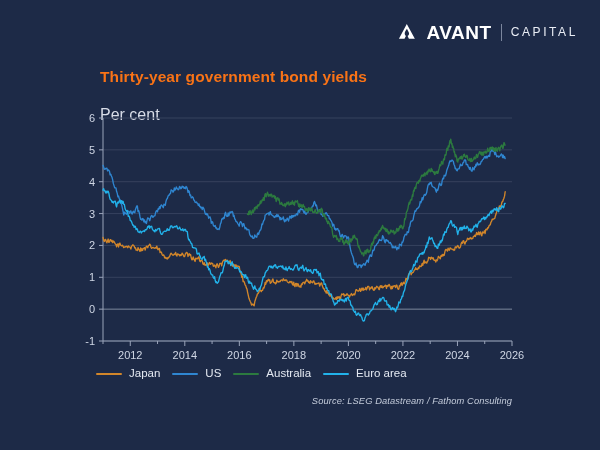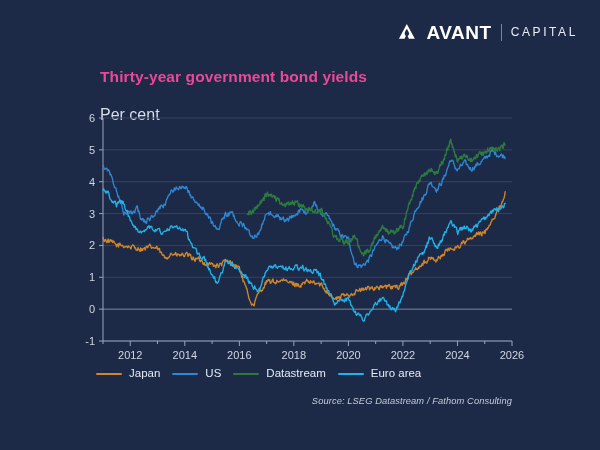--- a/index.html
+++ b/index.html
@@ -26,21 +26,21 @@
   .logo-div{
     width:1px;height:17px;background:#8c96ad;opacity:.85;
   }
   .logo-sub{
     color:#e9edf5; font-size:12px; letter-spacing:2.6px; line-height:1;
   }
 
   
   .chart-title{
     position:absolute; left:100px; top:68px;
-    color:#ec4899; font-size:15.5px; font-weight:bold;
+    color:#f97316; font-size:15.5px; font-weight:bold;
     letter-spacing:.1px;
   }
   .chart-subtitle{
     position:absolute; left:100px; top:106px;
     color:#d8dde8; font-size:16px;
   }
 
   
   .plot-wrap{
     position:absolute; left:0; top:0; width:600px; height:450px;
@@ -151,21 +151,21 @@
       <div class="legend-item">
         <span class="legend-swatch" style="background: rgb(210, 134, 42);"></span>
         <span class="legend-text">Japan</span>
       </div>
       <div class="legend-item">
         <span class="legend-swatch" style="background: rgb(47, 134, 209);"></span>
         <span class="legend-text">US</span>
       </div>
       <div class="legend-item">
         <span class="legend-swatch" style="background: rgb(44, 122, 63);"></span>
-        <span class="legend-text">Datastream</span>
+        <span class="legend-text">Australia</span>
       </div>
       <div class="legend-item">
         <span class="legend-swatch" style="background: rgb(34, 178, 234);"></span>
         <span class="legend-text">Euro area</span>
       </div>
     </div>
 
   <div class="source">Source: LSEG Datastream / Fathom Consulting</div>
 
 </div>

